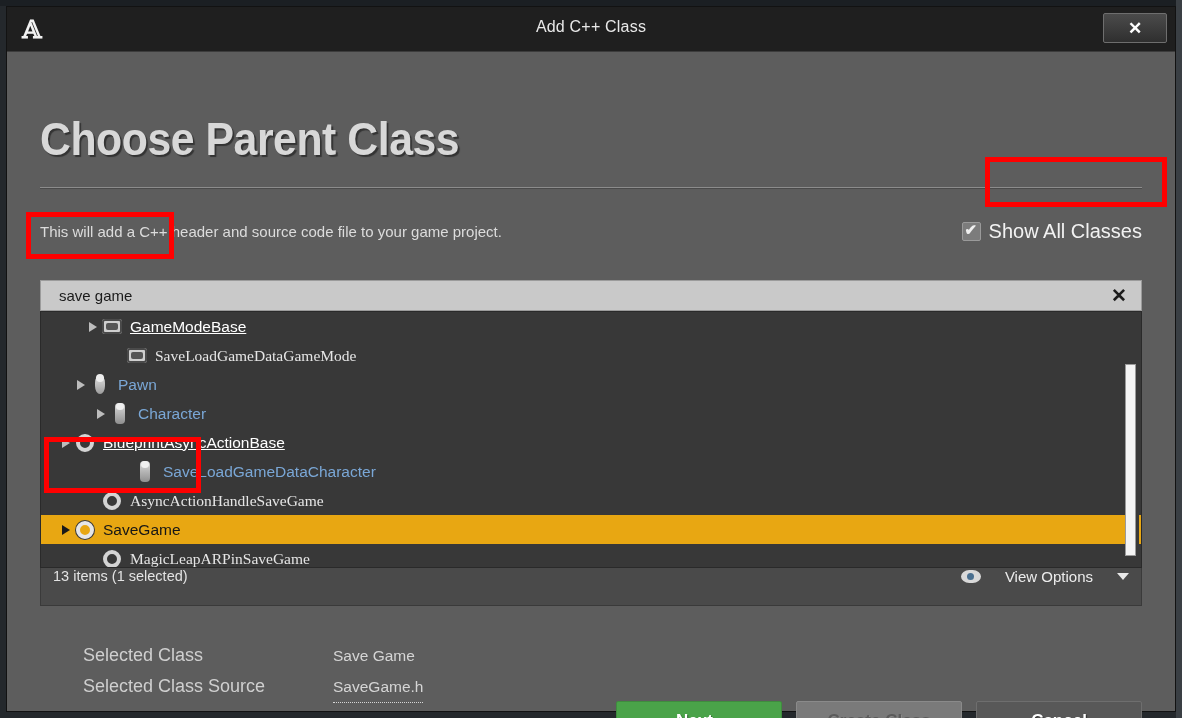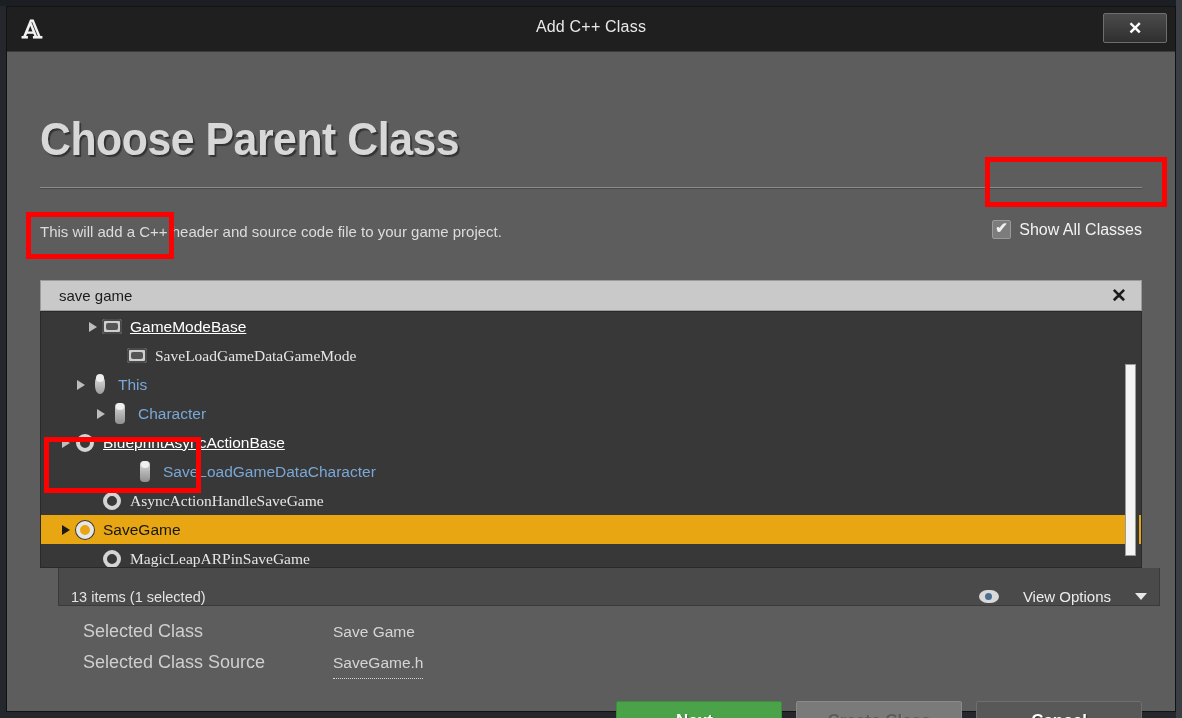--- a/index.html
+++ b/index.html
@@ -155,21 +155,21 @@
     position: absolute;
     left: 2px; top: -2px;
     width: 13px; height: 15px;
     color: #f0f0f0;
     font-size: 15px;
     line-height: 17px;
     font-weight: bold;
   }
   .show-all-label {
     color: #f2f2f2;
-    font-size: 16px;
+    font-size: 20px;
     white-space: nowrap;
   }
 
   
   .annot {
     position: absolute;
     border: 5px solid #ff0000;
     box-sizing: border-box;
     pointer-events: none;
     z-index: 40;
@@ -353,24 +353,23 @@
     position: absolute;
     left: 33px;
     top: 516px;
     width: 1102px;
     height: 38px;
     background: #4a4a4a;
     border: 1px solid #3a3a3a;
     border-top: none;
     box-sizing: border-box;
     display: flex;
-    align-items: flex-end;
+    align-items: flex-start;
     justify-content: space-between;
     padding: 0 12px;
-    margin-left: 18px;
   }
   .status-count {
     color: #e3e3e3;
     font-size: 14.5px;
   }
   .view-options {
     display: flex;
     align-items: center;
     gap: 24px;
     color: #ececec;
@@ -396,21 +395,21 @@
     width: 0; height: 0;
     border-left: 6px solid transparent;
     border-right: 6px solid transparent;
     border-top: 7px solid #e8e8e8;
   }
 
   
   .selected-info {
     position: absolute;
     left: 76px;
-    top: 564px;
+    top: 588px;
     font-size: 18px;
     line-height: 30px;
   }
   .info-row {
     display: flex;
     align-items: baseline;
   }
   .info-label {
     color: #cfcfcf;
     width: 250px;
@@ -527,21 +526,21 @@
               <span class="ico-gamemode"></span>
             </span>
             <span class="label lbl-white">SaveLoadGameDataGameMode</span>
           </div>
           <div class="tree-row">
             <span style="width: 35px; flex: 0 0 auto;"></span>
             <span class="expander open"></span>
             <span class="tree-icon">
               <span class="ico-pawn"></span>
             </span>
-            <span class="label lbl-blue">This</span>
+            <span class="label lbl-blue">Pawn</span>
           </div>
           <div class="tree-row">
             <span style="width: 55px; flex: 0 0 auto;"></span>
             <span class="expander open"></span>
             <span class="tree-icon">
               <span class="ico-character"></span>
             </span>
             <span class="label lbl-blue">Character</span>
           </div>
           <div class="tree-row">

